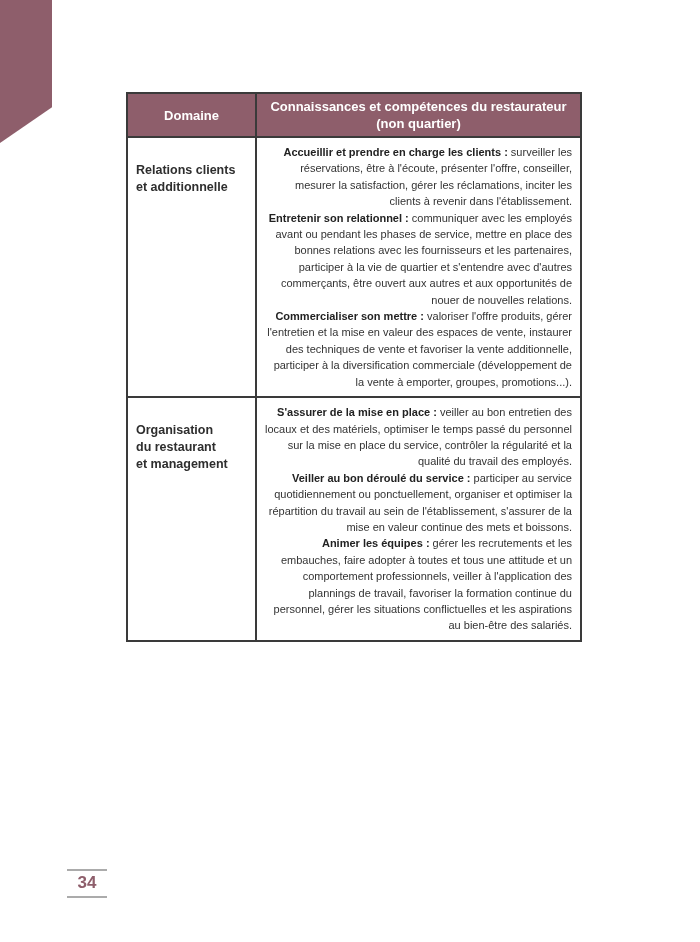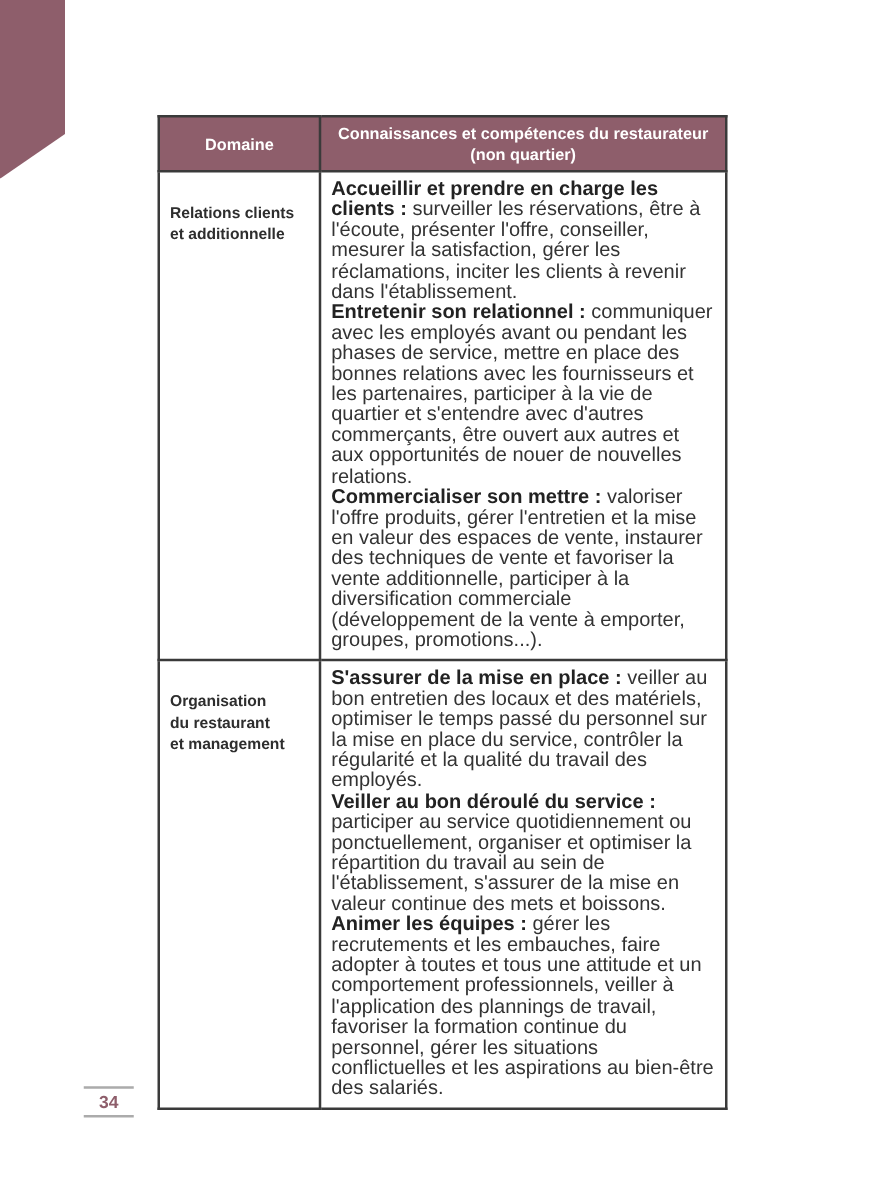--- a/index.html
+++ b/index.html
@@ -47,40 +47,41 @@
   .doc-table th .th-line { display: block; }
   .domain-cell {
     padding: 24px 8px;
     font-weight: bold;
     font-size: 12.5px;
     line-height: 17px;
     color: #2e2e2e;
   }
   .content-cell {
     padding: 6px 8px;
-    font-size: 16px;
+    font-size: 11px;
     line-height: 16.4px;
     color: #333333;
+    text-align: right;
   }
   .content-cell .item strong { color: #222222; }
   
   .page-number-block {
     position: absolute;
     left: 67px; top: 869px;
     width: 40px;
     text-align: center;
   }
   .pn-rule {
     height: 0;
     border-top: 2px solid #ababab;
   }
   .pn-value {
     display: block;
     padding: 2px 0 3px 0;
-    font-size: 14px;
+    font-size: 17px;
     font-weight: bold;
     color: #8e5e6b;
   }
 </style>
 </head>
 <body>
 
 <div class="page">
 
   <div class="corner-accent"></div>

